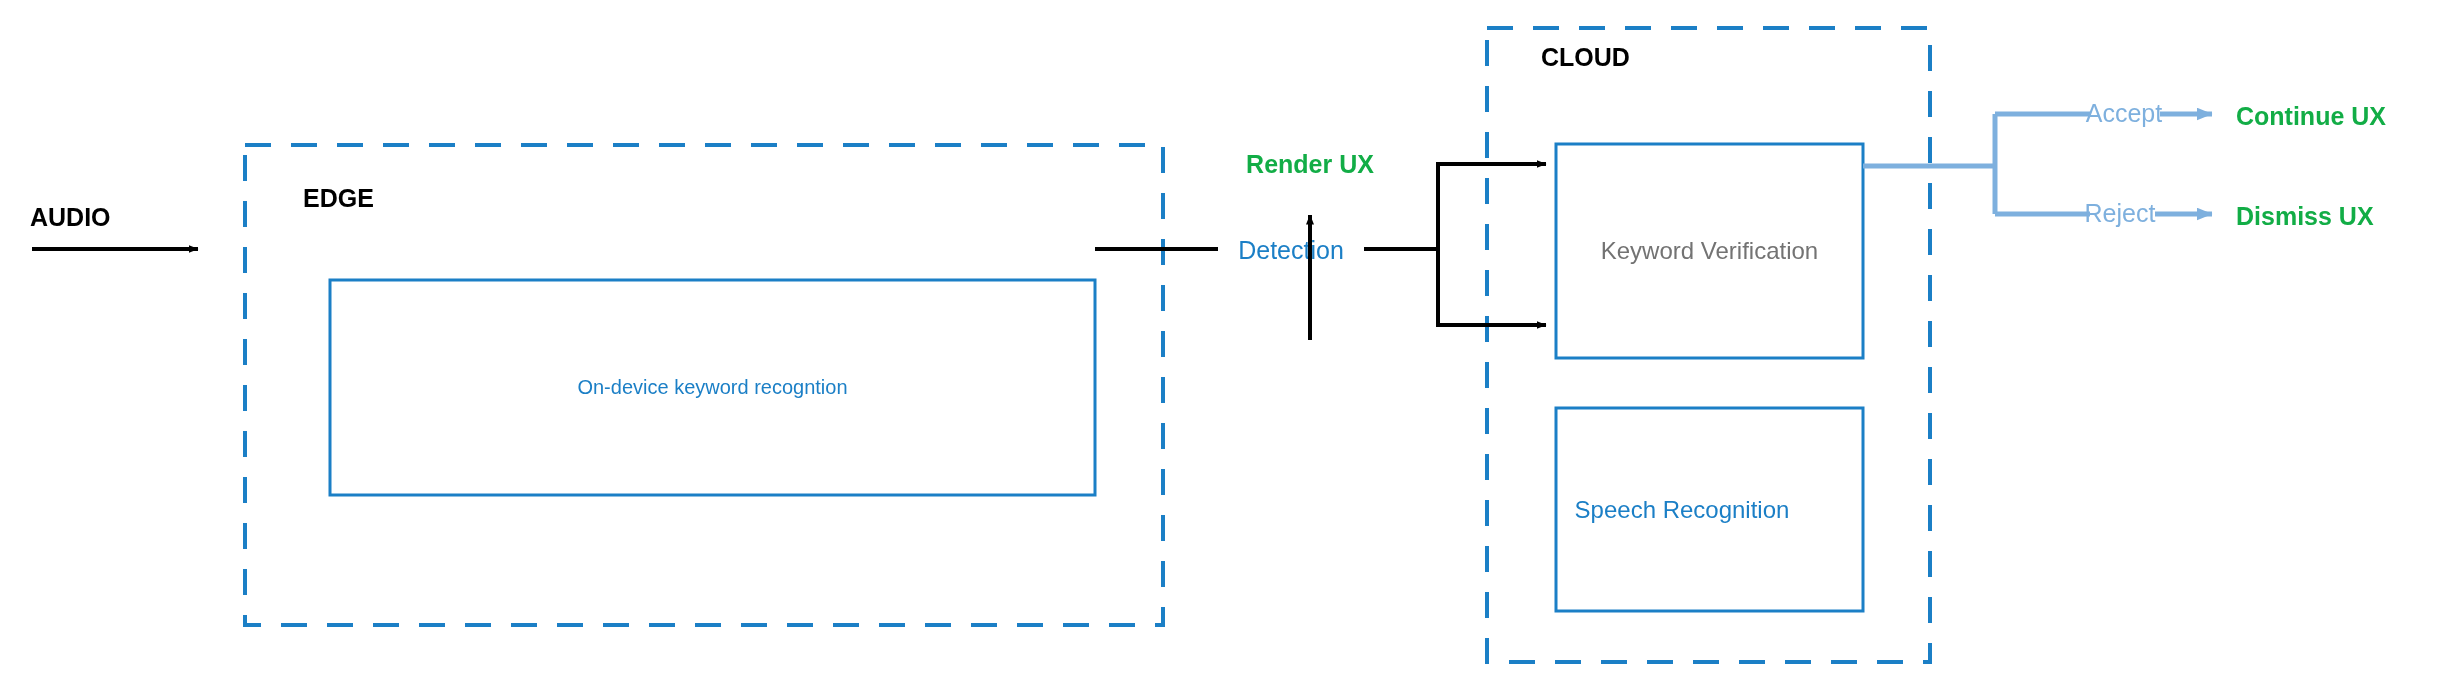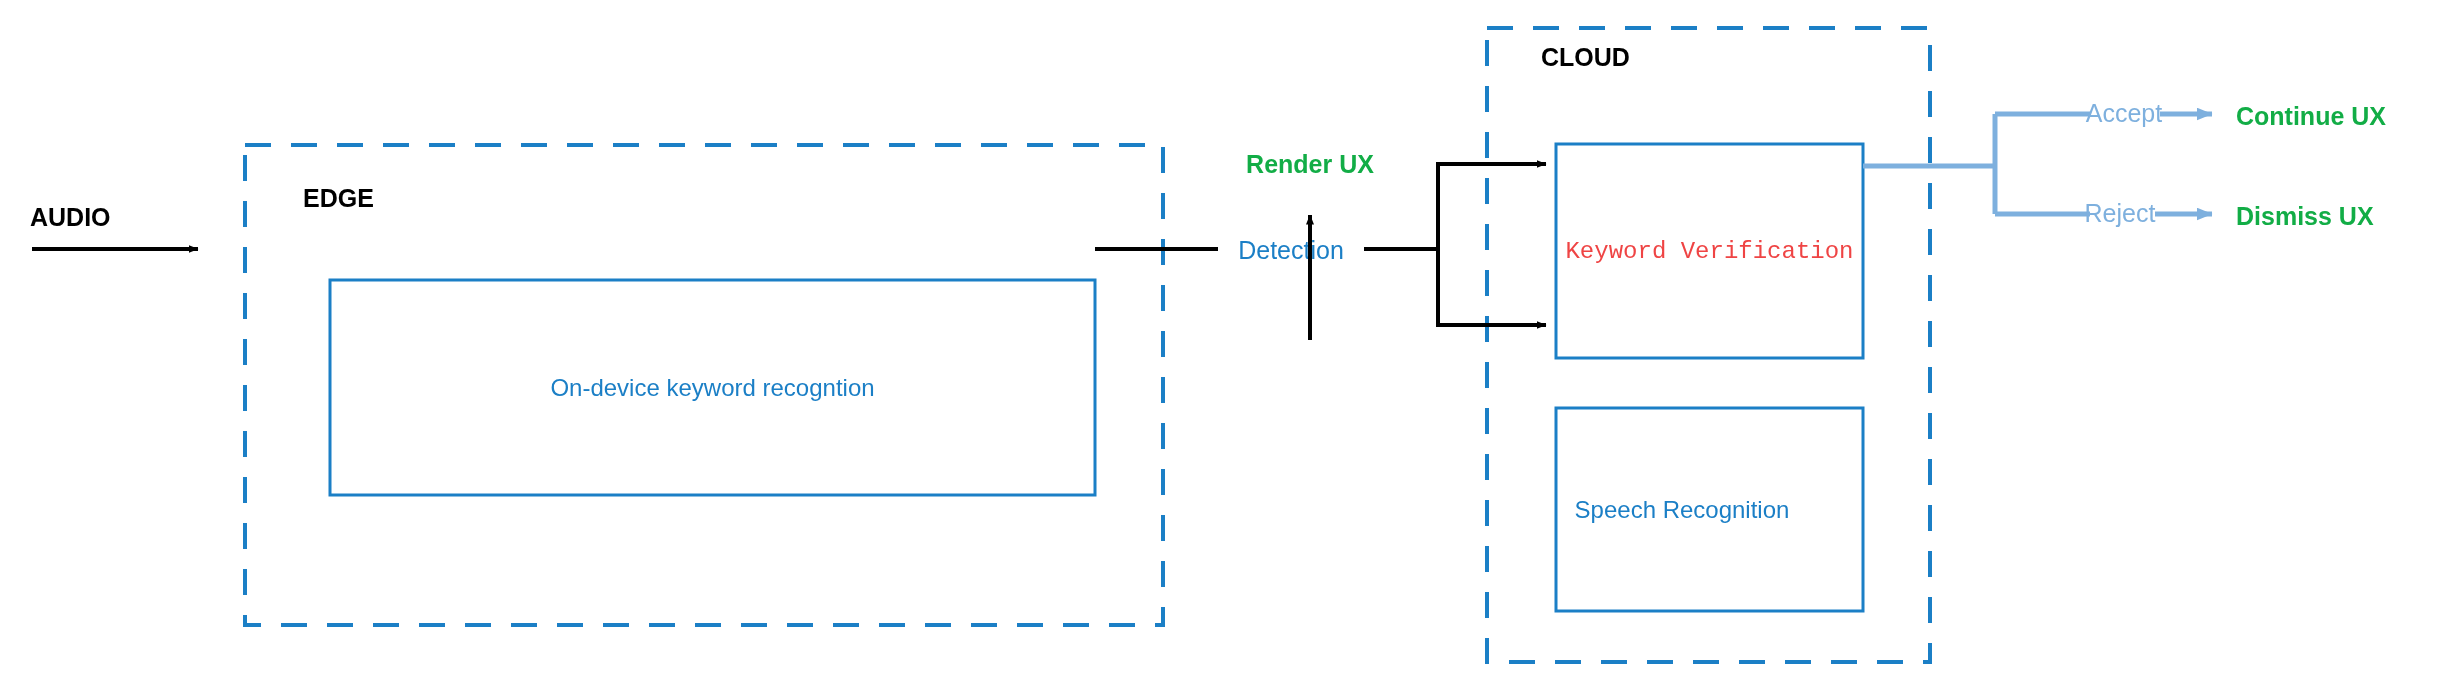--- a/index.html
+++ b/index.html
@@ -118,26 +118,26 @@
 
     <line x1="1995" y1="214" x2="2090" y2="214" stroke="#7EB0DE" stroke-width="5"></line>
     <text class="branch-label" x="2120" y="222" text-anchor="middle">Reject</text>
     <line x1="2155" y1="214" x2="2212" y2="214" stroke="#7EB0DE" stroke-width="5" marker-end="url(#arrow-blue)"></line>
     <text class="ux-label" x="2236" y="225">Dismiss UX</text>
 
   </svg>
 
   <div style="position:absolute; left:330px; top:280px; width:765px; height:215px;
               display:flex; align-items:center; justify-content:center; pointer-events:none;">
-    <span style="color:#1B7FC6; font-size:24px; font-family:'Liberation Sans', sans-serif;">On-device keyword recogntion</span>
+    <span style="color:#1B7FC6; font-size:20px; font-family:'Liberation Sans', sans-serif;">On-device keyword recogntion</span>
   </div>
 
   <div style="position:absolute; left:1556px; top:144px; width:307px; height:214px;
               display:flex; align-items:center; justify-content:center; pointer-events:none;">
-    <span style="color:#ef4444; font-size:24px; font-family:Liberation Mono, monospace;">Keyword Verification</span>
+    <span style="color:#737373; font-size:24px; font-family:Liberation Sans, sans-serif;">Keyword Verification</span>
   </div>
 
   <div style="position:absolute; left:1556px; top:408px; width:252px; height:203px;
               display:flex; flex-direction:column; align-items:center; justify-content:center;
               line-height:1.25; pointer-events:none;">
     <span style="color:#1B7FC6; font-size:24px; font-family:'Liberation Sans', sans-serif;">Speech Recognition</span>
   </div>
 
 </div>
 

